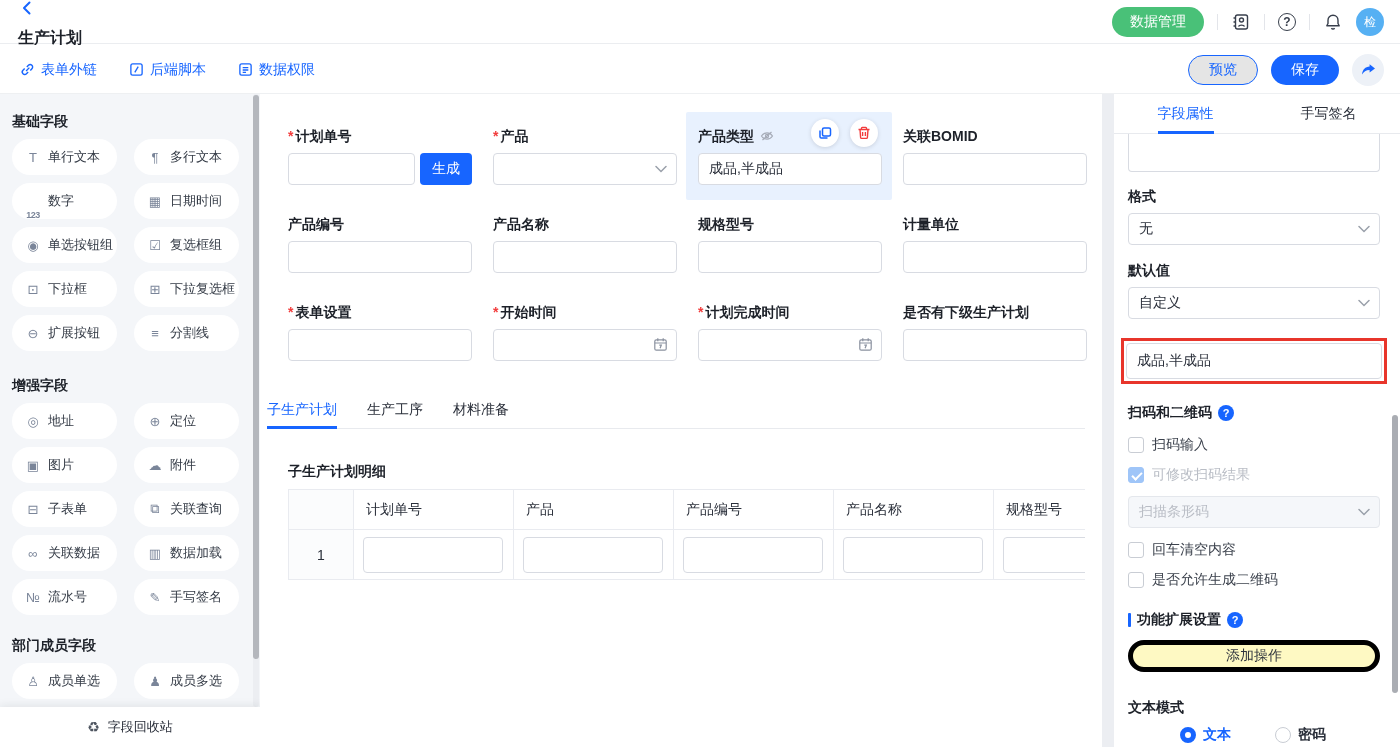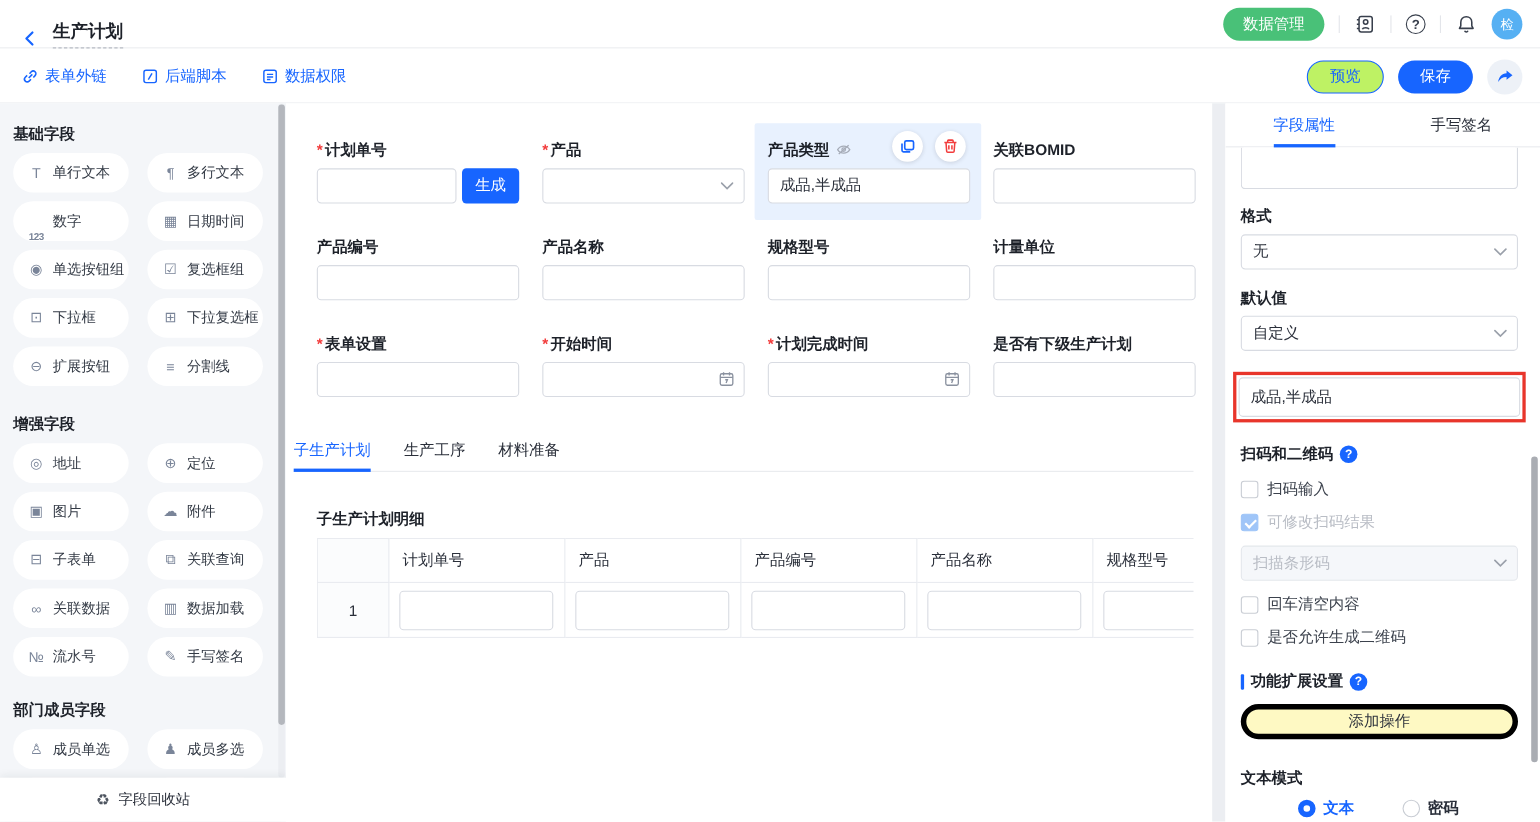--- a/index.html
+++ b/index.html
@@ -2,41 +2,41 @@
 <html><head>
 <meta charset="utf-8">
 <style>
   * { margin:0; padding:0; box-sizing:border-box; }
   html,body { width:1400px; height:747px; }
   body { font-family:"Liberation Sans","DejaVu Sans",sans-serif; color:#1d2129; background:#fff; overflow:hidden; }
   #app { position:relative; width:1400px; height:747px; background:#fff; }
 
   
   .topbar { position:absolute; left:0; top:0; width:1400px; height:44px; background:#fff; border-bottom:1px solid #ebedf0; }
-  .topbar-left { position:absolute; left:18px; top:0; height:44px; display:flex; align-items:flex-end; gap:12px; }
+  .topbar-left { position:absolute; left:18px; top:0; height:44px; display:flex; align-items:flex-start; gap:12px;flex-direction:column; }
   .back-btn { width:18px; height:18px; color:#1765ff; display:flex; align-items:center; justify-content:center; cursor:pointer; }
   .doc-title { font-size:16px; font-weight:700; color:#1d2129; border-bottom:1px dashed #b8bcc4; padding-bottom:3px; }
   .top-tabs { position:absolute; left:595px; top:0; height:44px; display:flex; gap:84px; }
   .top-tab { position:relative; height:44px; display:flex; align-items:center; font-size:15px; color:#2a2f3a; cursor:pointer; }
   .top-tab.active { color:#1765ff; }
   .top-tab.active::after { content:""; position:absolute; left:0; right:0; bottom:0; height:3px; background:#1765ff; border-radius:2px; }
   .topbar-right { position:absolute; right:16px; top:0; height:44px; display:flex; align-items:center; gap:13px; }
   .green-btn { height:30px; padding:0 18px; background:#49c178; color:#fff; font-size:14px; border:none; border-radius:15px; display:flex; align-items:center; cursor:pointer; }
   .v-div { width:1px; height:16px; background:#e3e5ea; }
   .top-icon { width:20px; height:20px; color:#383f4c; display:flex; align-items:center; justify-content:center; cursor:pointer; }
   .help-circle { width:18px; height:18px; border:1.5px solid #383f4c; border-radius:50%; font-size:12px; font-weight:700; color:#383f4c; display:flex; align-items:center; justify-content:center; }
   .avatar { width:28px; height:28px; border-radius:50%; background:#56b0f3; color:#fff; font-size:12px; display:flex; align-items:center; justify-content:center; cursor:pointer; }
 
   
   .toolbar { position:absolute; left:0; top:45px; width:1400px; height:49px; background:#fff; border-bottom:1px solid #eef0f2; }
   .toolbar-left { position:absolute; left:20px; top:0; height:49px; display:flex; align-items:center; gap:32px; }
   .tool-link { display:flex; align-items:center; gap:6px; color:#1765ff; font-size:14px; cursor:pointer; }
   .tool-link svg { width:15px; height:15px; }
   .toolbar-right { position:absolute; right:16px; top:0; height:49px; display:flex; align-items:center; gap:13px; }
-  .btn-outline { height:30px; padding:0 20px; border:1px solid #1765ff; color:#1765ff; background:#bef264; font-size:14px; border-radius:15px; display:flex; align-items:center; cursor:pointer; }
+  .btn-outline { height:30px; padding:0 20px; border:1px solid #1765ff; color:#1765ff; background:#e5e5e5; font-size:14px; border-radius:15px; display:flex; align-items:center; cursor:pointer; }
   .btn-primary { height:30px; padding:0 20px; border:none; color:#fff; background:#1765ff; font-size:14px; border-radius:15px; display:flex; align-items:center; cursor:pointer; }
   .share-btn { width:32px; height:32px; border-radius:50%; background:#edf1f7; color:#1765ff; display:flex; align-items:center; justify-content:center; cursor:pointer; }
 
   
   .sidebar { position:absolute; left:0; top:94px; width:260px; height:653px; background:#f4f6f9; overflow:hidden; }
   .sb-inner { padding:19px 12px 0 12px; }
   .sb-title { font-size:14px; font-weight:700; color:#1d2129; }
   .sb-grid { display:grid; grid-template-columns:105px 105px; column-gap:17px; row-gap:8px; margin-top:8px; }
   .sb-pill { width:105px; height:36px; background:#fff; border-radius:18px; display:flex; align-items:center; gap:7px; padding-left:13px; font-size:13px; color:#333a45; cursor:grab; white-space:nowrap; overflow:hidden; }
   .sb-pill .ic { width:16px; min-width:16px; text-align:center; font-size:13px; color:#7a8599; }

